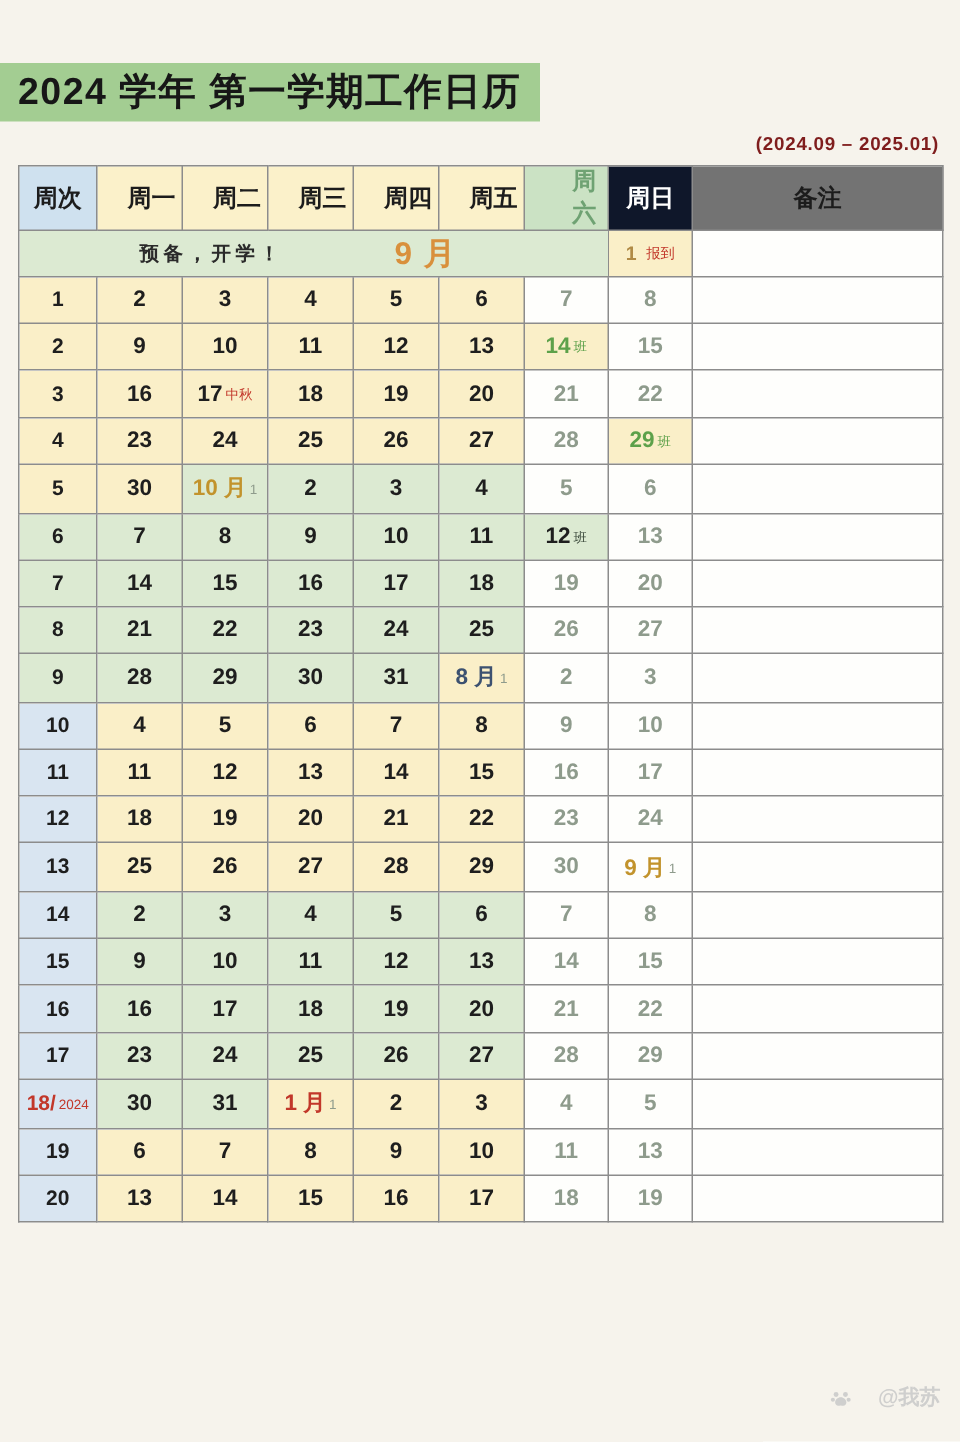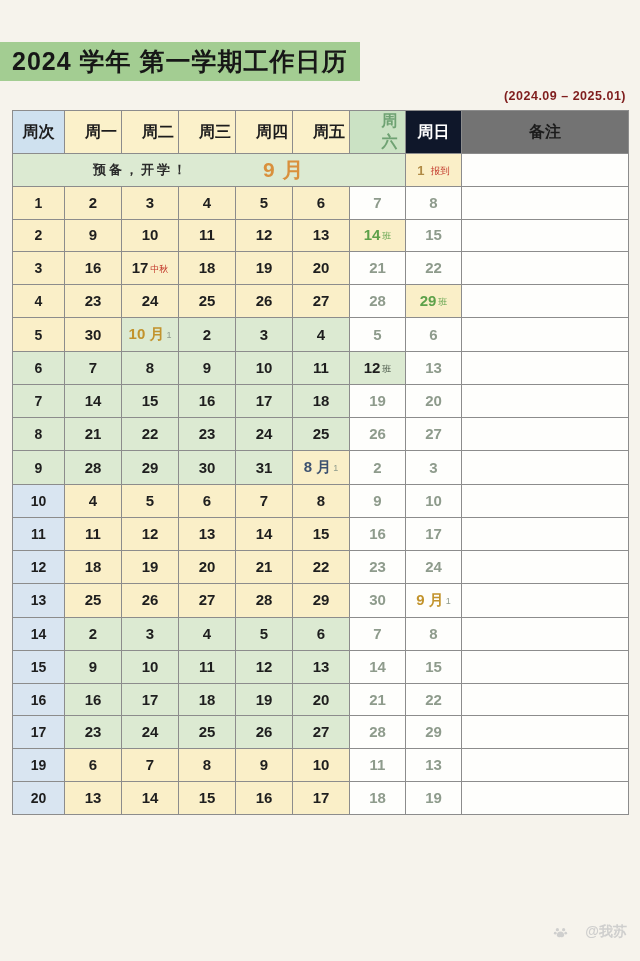--- a/index.html
+++ b/index.html
@@ -300,20 +300,31 @@
         <td class="bg-green"><span class="num tc-black">23</span></td>
         <td class="bg-green"><span class="num tc-black">24</span></td>
         <td class="bg-green"><span class="num tc-black">25</span></td>
         <td class="bg-green"><span class="num tc-black">26</span></td>
         <td class="bg-green"><span class="num tc-black">27</span></td>
         <td class="bg-white"><span class="num tc-gray">28</span></td>
         <td class="bg-white"><span class="num tc-gray">29</span></td>
         <td class="bg-white"></td>
       </tr>
       <tr>
+        <td class="bg-blue week-col"><span class="num tc-red">18/</span><span class="suffix sc-red">2024</span></td>
+        <td class="bg-green"><span class="num tc-black">30</span></td>
+        <td class="bg-green"><span class="num tc-black">31</span></td>
+        <td class="bg-yellow"><span class="num tc-red">1 月</span><span class="suffix sc-gray">1</span></td>
+        <td class="bg-yellow"><span class="num tc-black">2</span></td>
+        <td class="bg-yellow"><span class="num tc-black">3</span></td>
+        <td class="bg-white"><span class="num tc-gray">4</span></td>
+        <td class="bg-white"><span class="num tc-gray">5</span></td>
+        <td class="bg-white"></td>
+      </tr>
+      <tr>
         <td class="bg-blue week-col"><span class="num tc-black">19</span></td>
         <td class="bg-yellow"><span class="num tc-black">6</span></td>
         <td class="bg-yellow"><span class="num tc-black">7</span></td>
         <td class="bg-yellow"><span class="num tc-black">8</span></td>
         <td class="bg-yellow"><span class="num tc-black">9</span></td>
         <td class="bg-yellow"><span class="num tc-black">10</span></td>
         <td class="bg-white"><span class="num tc-gray">11</span></td>
         <td class="bg-white"><span class="num tc-gray">13</span></td>
         <td class="bg-white"></td>
       </tr>

